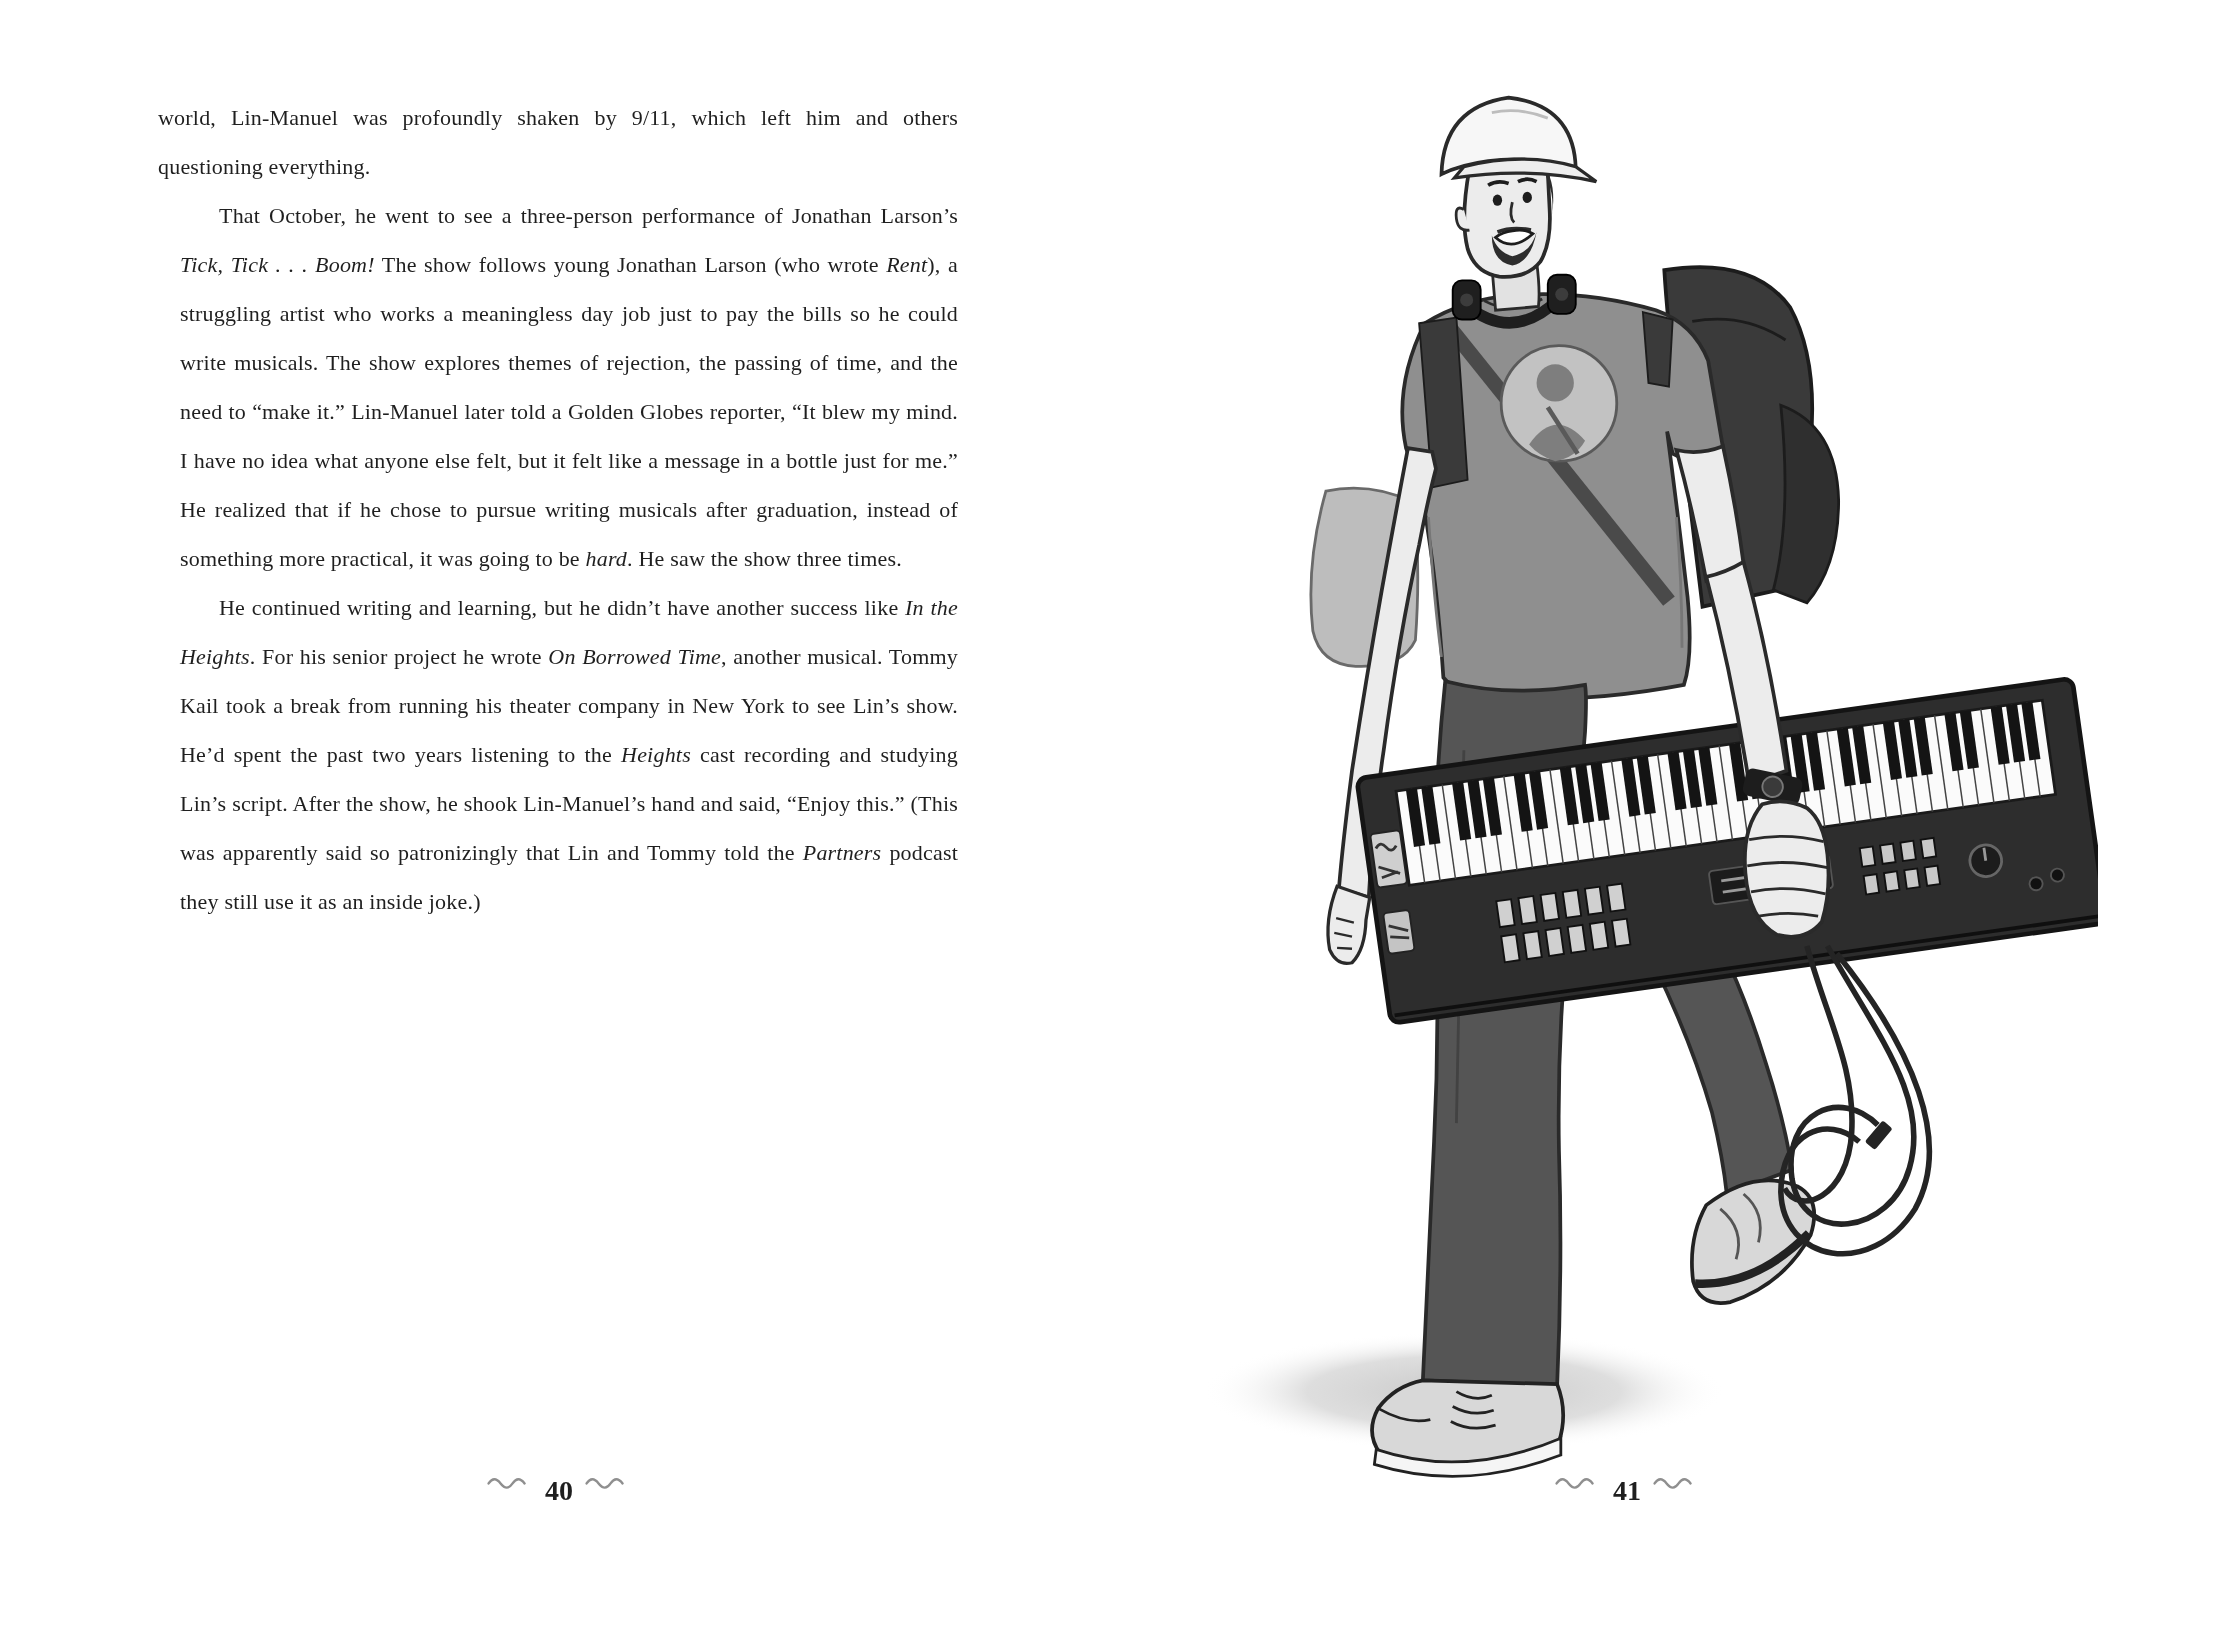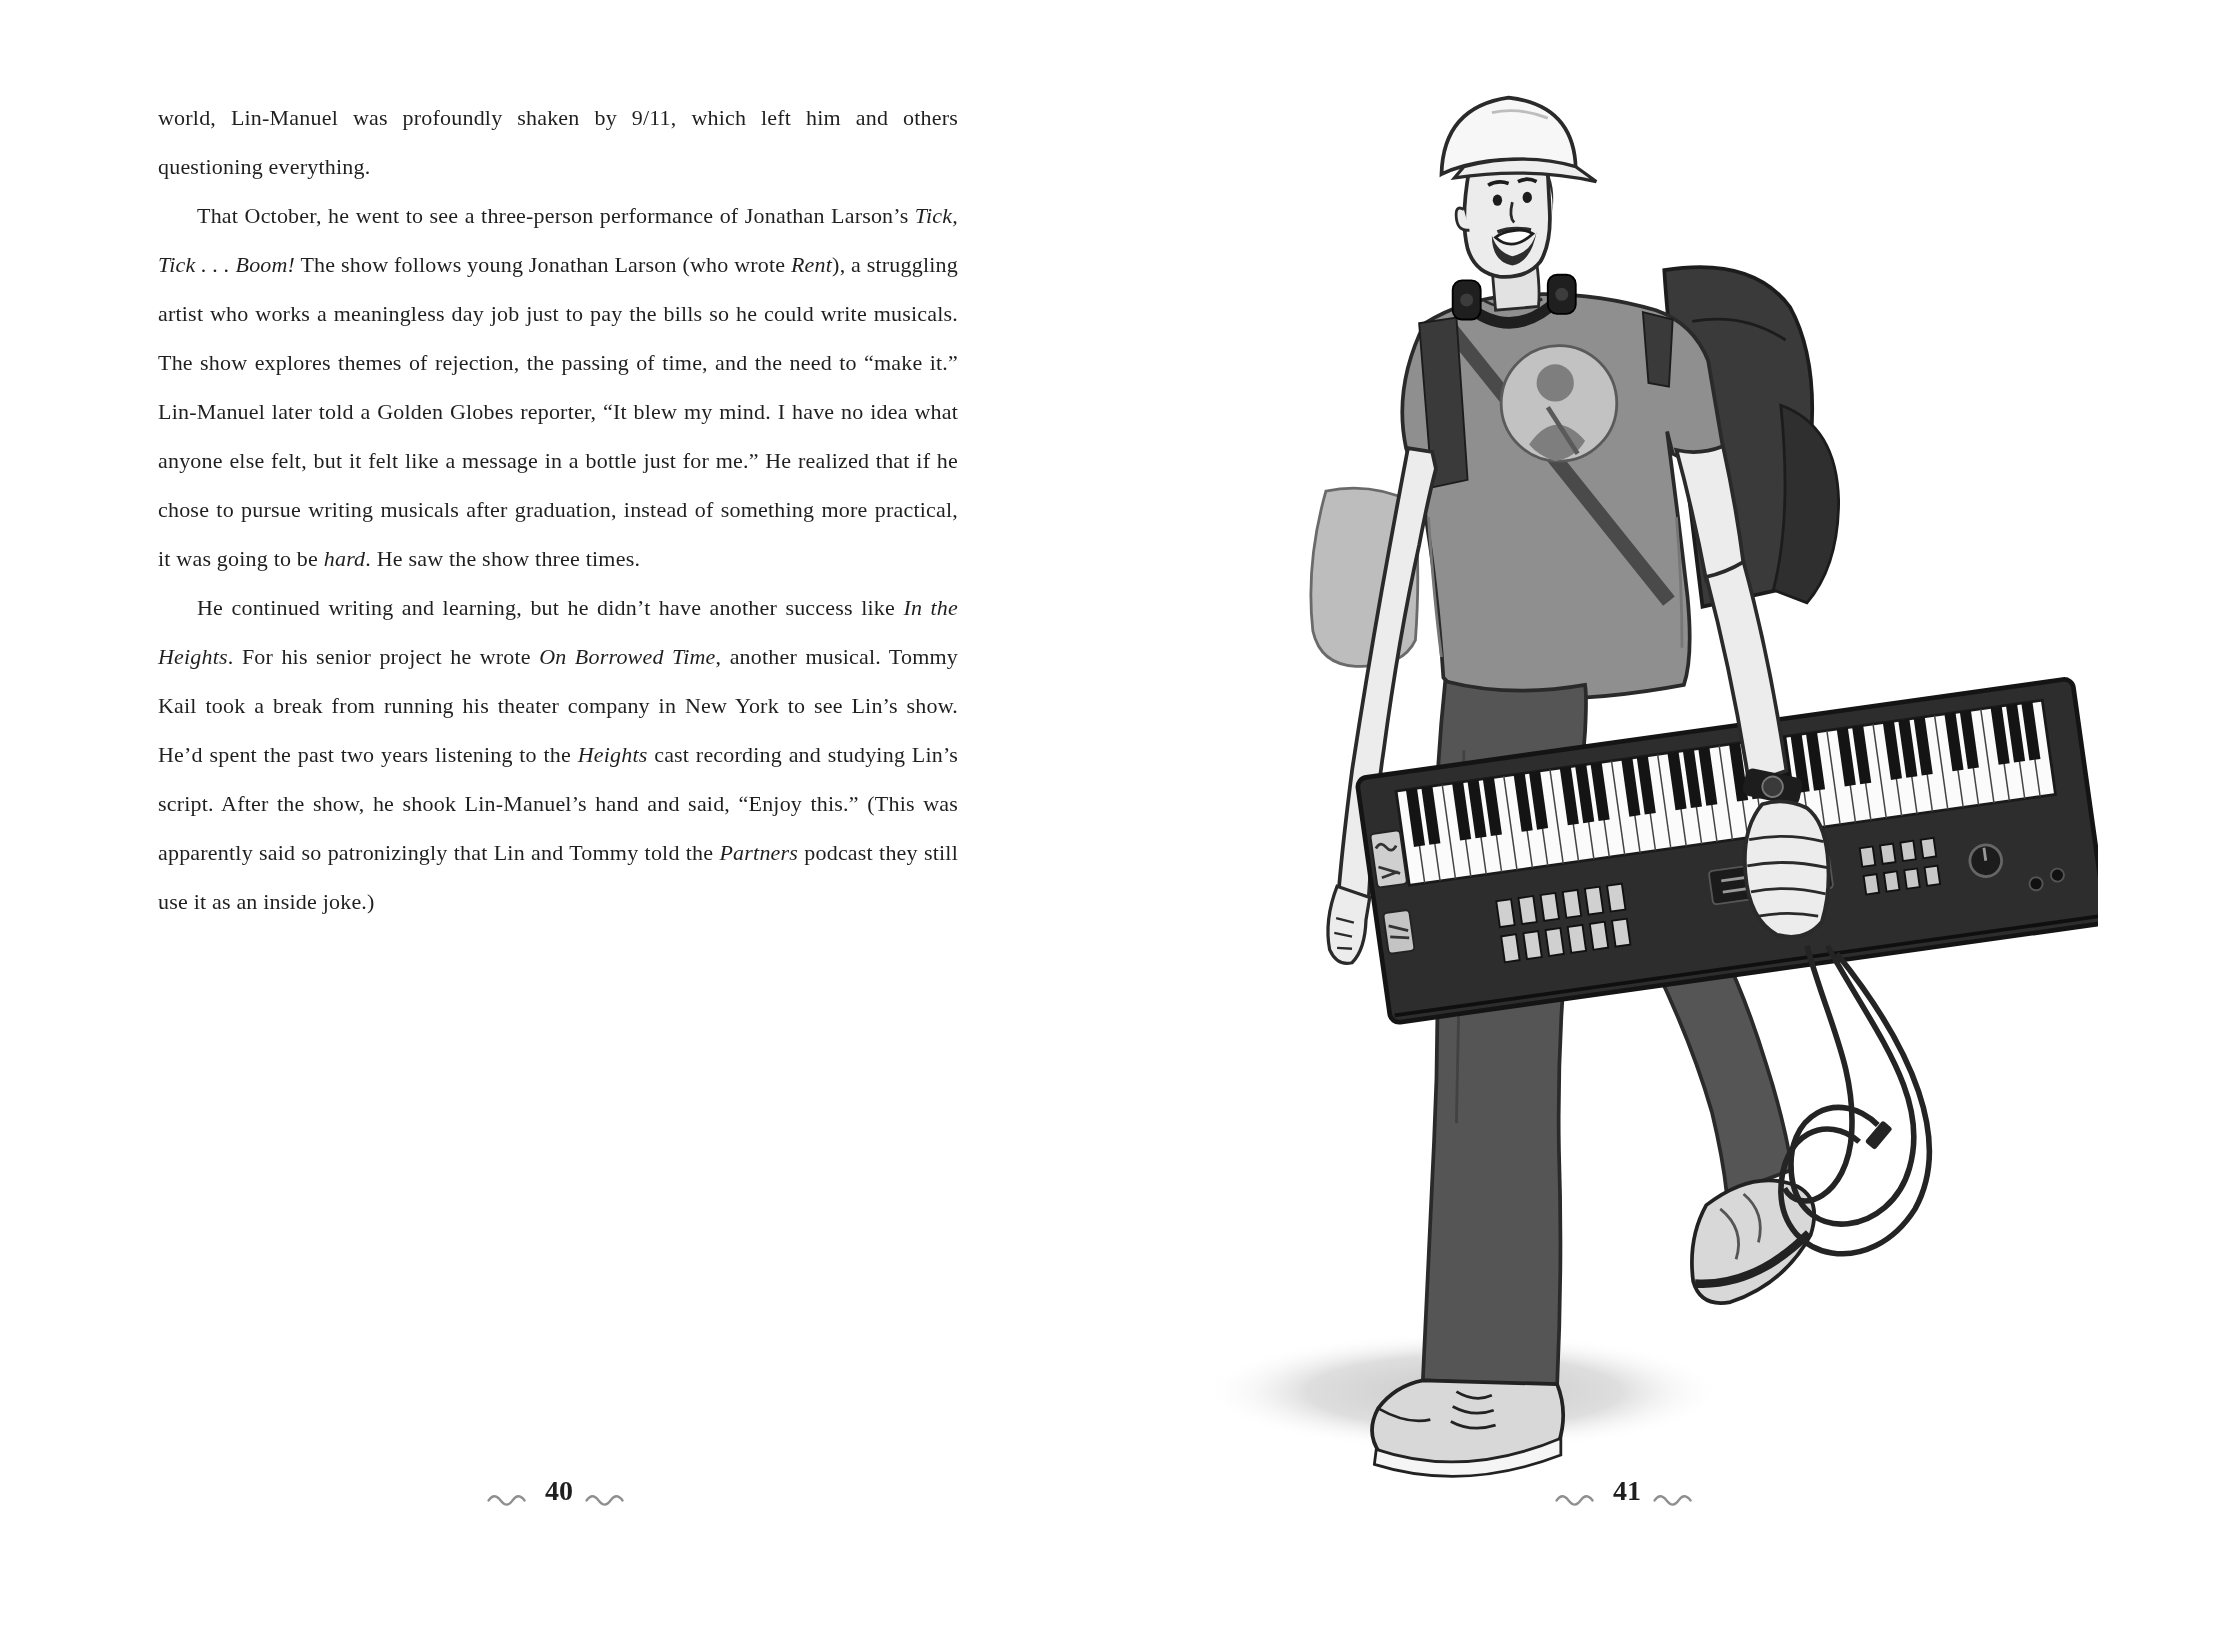--- a/index.html
+++ b/index.html
@@ -22,28 +22,28 @@
     left: 158px;
     top: 93px;
     width: 800px;
     font-size: 22px;
     line-height: 49px;
     color: var(--ink, #1f1f1f);
     text-align: justify;
     letter-spacing: 0.2px;
   }
   p.para { margin: 0; }
-  p.para.indent { text-indent: 39px; }
+  p.para.indent { text-indent: 39px; margin-left: 22px; }
   .italic { font-style: italic; }
 
   .footer {
     position: absolute;
     top: 1475px;
     display: flex;
-    align-items: flex-end;
+    align-items: flex-start;
     gap: 11.2px;
     color: var(--footer-gray, #8f8f8f);
   }
   .footer.left  { left: 559px;  transform: translateX(-50%); }
   .footer.right { left: 1627px; transform: translateX(-50%); }
   .page-num {
     font-weight: 700;
     font-size: 28px;
     color: var(--ink, #2a2a2a);
   }

